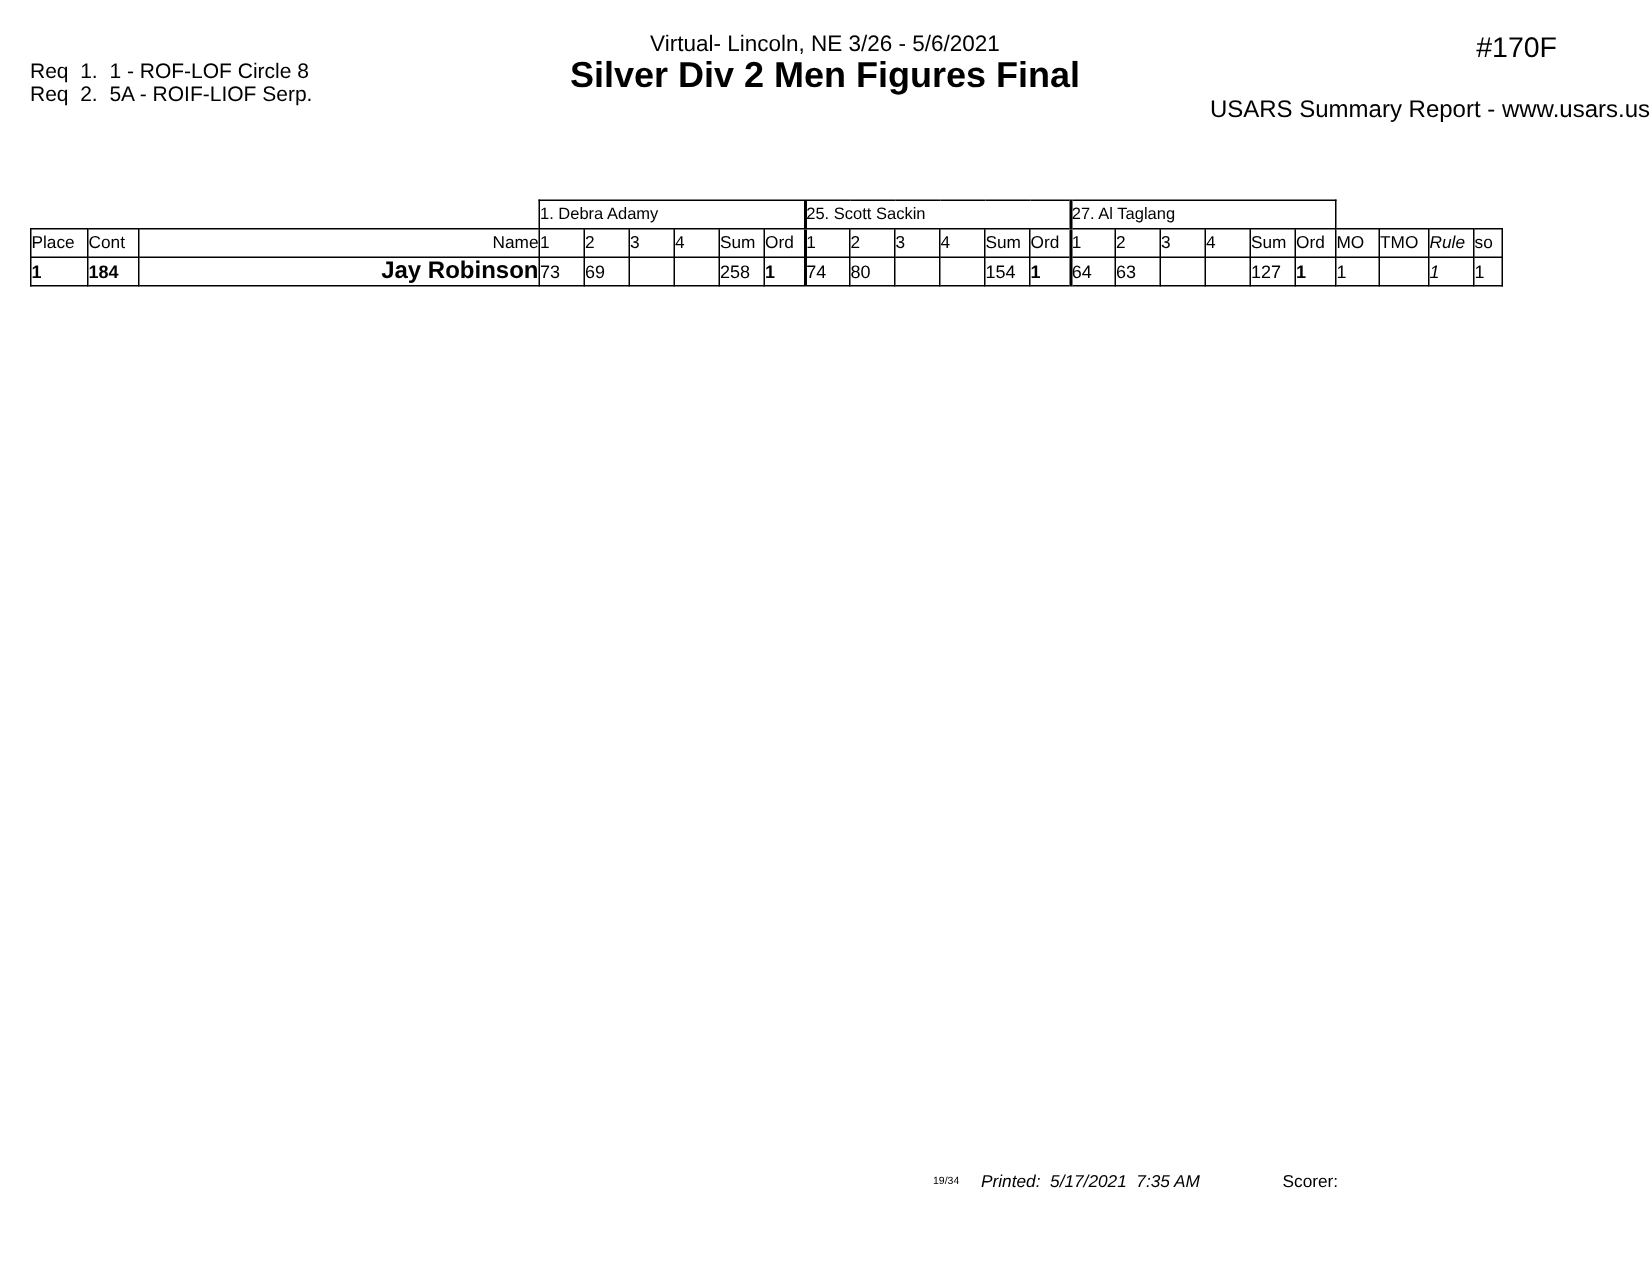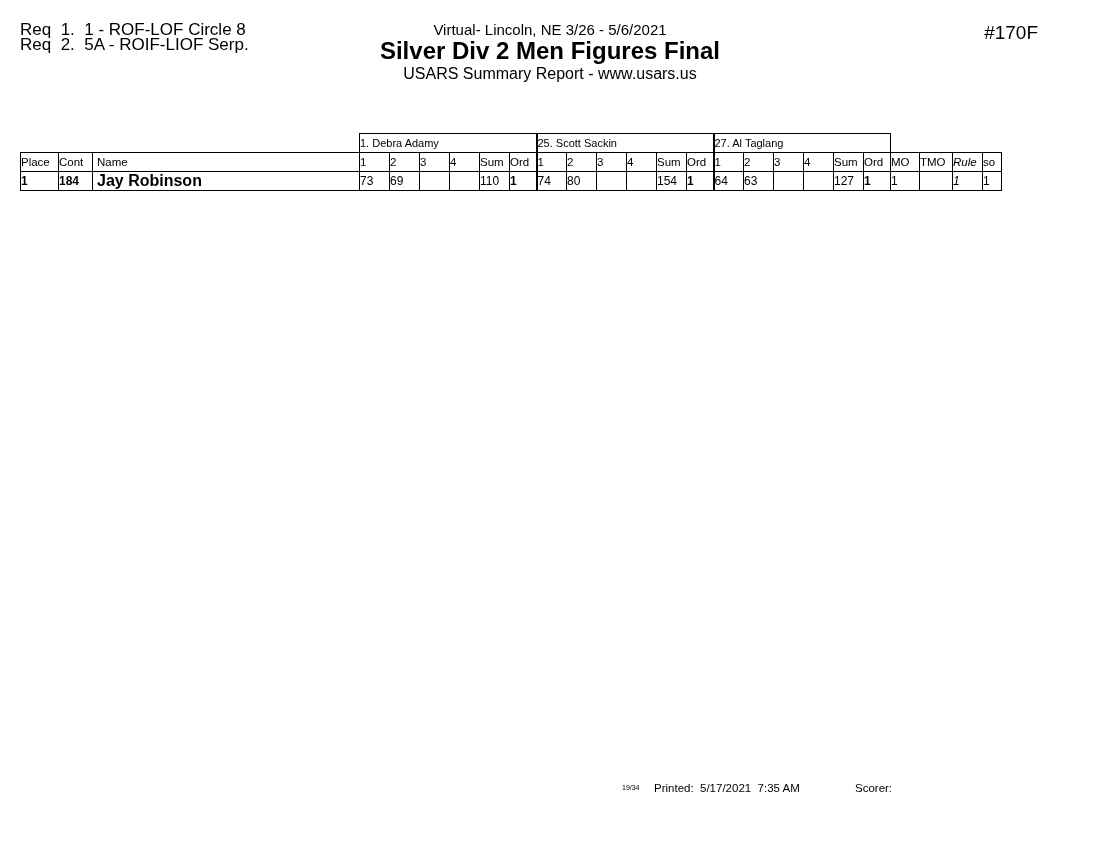--- a/index.html
+++ b/index.html
@@ -13,22 +13,22 @@
     font-family: "Liberation Sans", sans-serif;
     color: #000000;
     position: relative;
     overflow: hidden;
   }
 
   
   .reqs {
     position: absolute;
     left: 20px;
-    top: 22px;
-    font-size: 17px;
+    top: 40px;
+    font-size: 14px;
     line-height: 15px;
   }
   .req-line {
     white-space: pre;
   }
 
   
   .header {
     position: absolute;
     left: 0;
@@ -46,20 +46,21 @@
     line-height: 19px;
   }
   .title-event {
     font-size: 24px;
     font-weight: bold;
     line-height: 24px;
   }
   .title-org {
     font-size: 16px;
     line-height: 22px;
+    text-align: right;
   }
 
   
   .sheet-no {
     position: absolute;
     right: 62px;
     top: 22px;
     font-size: 19px;
     font-weight: normal;
   }
@@ -90,21 +91,21 @@
     padding-left: 4px;
   }
   .no-border {
     border: none !important;
   }
   .judge-sep {
     border-left: 2px solid #000 !important;
   }
   .col-place { width: 38px; }
   .col-cont  { width: 34px; }
-  .col-name  { width: 267px; text-align: left; padding-left: 4px !important; }
+  .col-name  { width: 267px; text-align: right; padding-left: 4px !important; }
   .col-sc    { width: 30px; }
   .col-sum   { width: 30px; }
   .col-ord   { width: 27px; }
   .col-mo    { width: 29px; }
   .col-tmo   { width: 33px; }
   .col-rule  { width: 30px; font-style: italic; }
   .col-so    { width: 19px; }
 
   .hdr td { font-size: 11.5px; }
   .data-row td {
@@ -132,20 +133,21 @@
     position: absolute;
     left: 622px;
     top: 2px;
     font-size: 7px;
   }
   .footer-printed {
     position: absolute;
     left: 654px;
     top: 0;
     white-space: pre;
+    font-style: italic;
   }
   .footer-scorer {
     position: absolute;
     left: 855px;
     top: 0;
   }
 </style>
 </head>
 <body>
 
@@ -213,21 +215,21 @@
 
       <tr class="data-row">
         <td class="col-place bold">1</td>
         <td class="col-cont bold">184</td>
         <td class="col-name">Jay Robinson</td>
 
         <td class="col-sc">73</td>
         <td class="col-sc">69</td>
         <td class="col-sc"></td>
         <td class="col-sc"></td>
-        <td class="col-sum">110</td>
+        <td class="col-sum">258</td>
         <td class="col-ord bold">1</td>
 
         <td class="col-sc judge-sep">74</td>
         <td class="col-sc">80</td>
         <td class="col-sc"></td>
         <td class="col-sc"></td>
         <td class="col-sum">154</td>
         <td class="col-ord bold">1</td>
 
         <td class="col-sc judge-sep">64</td>

